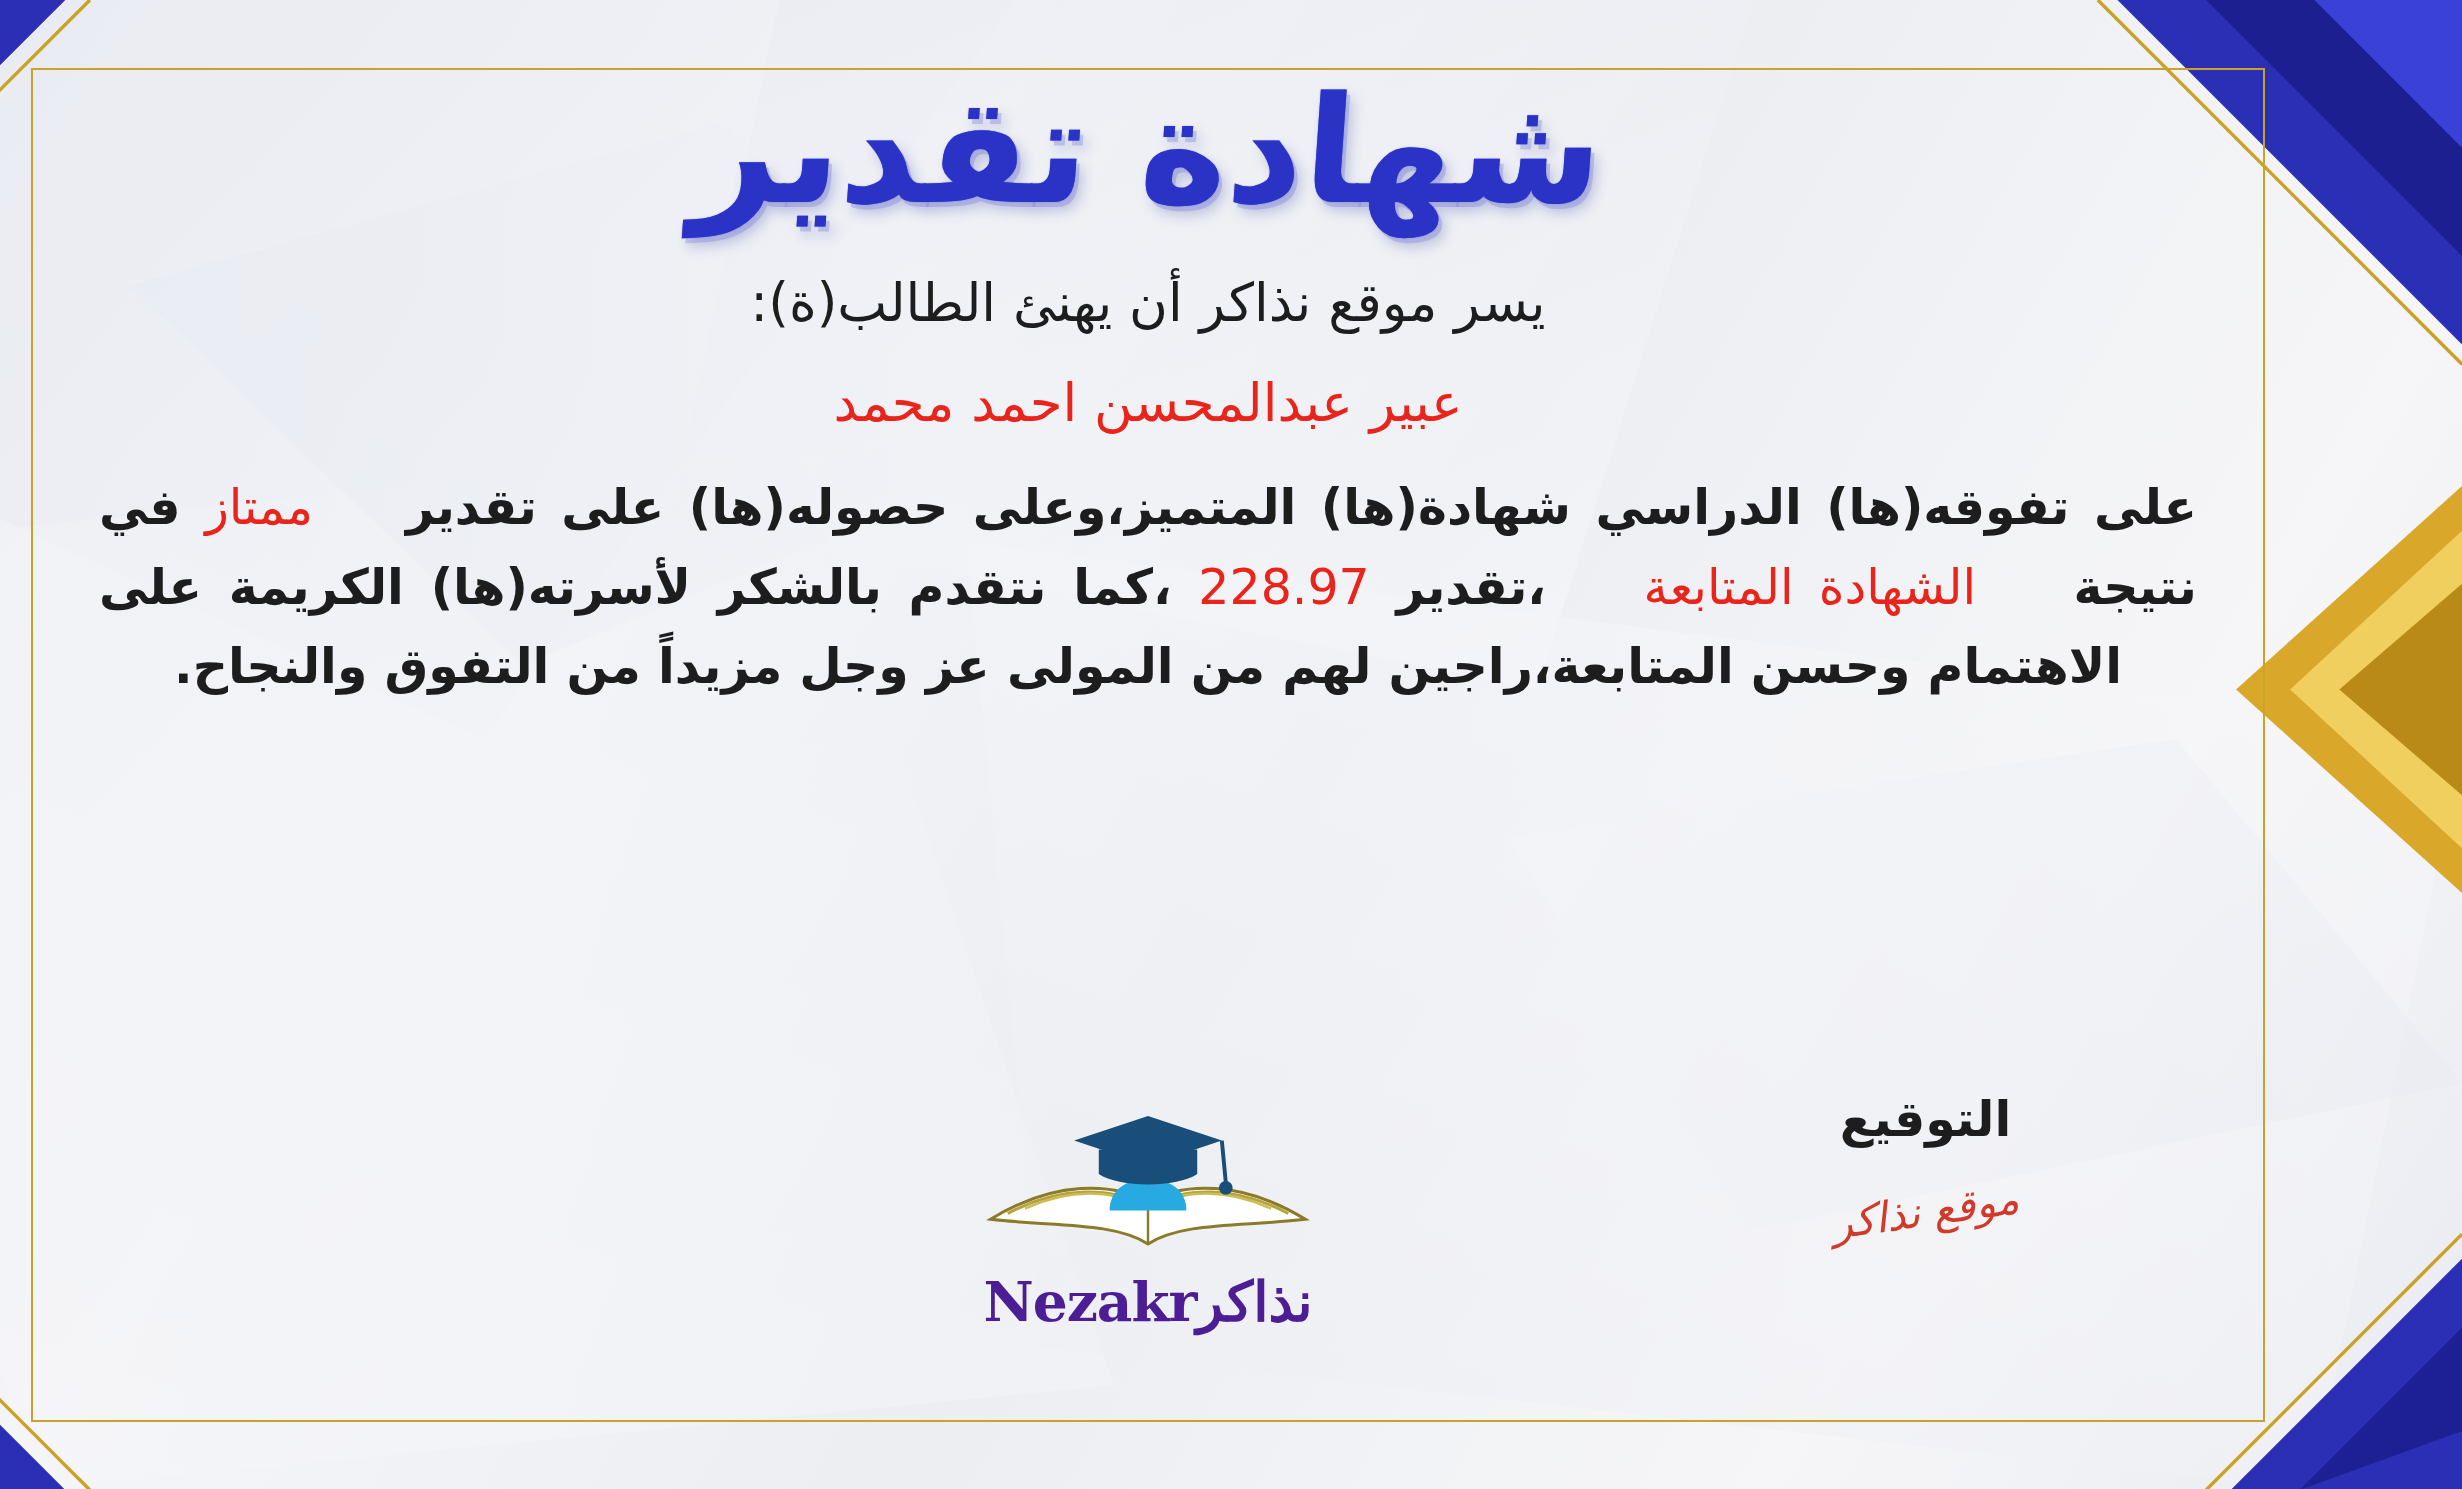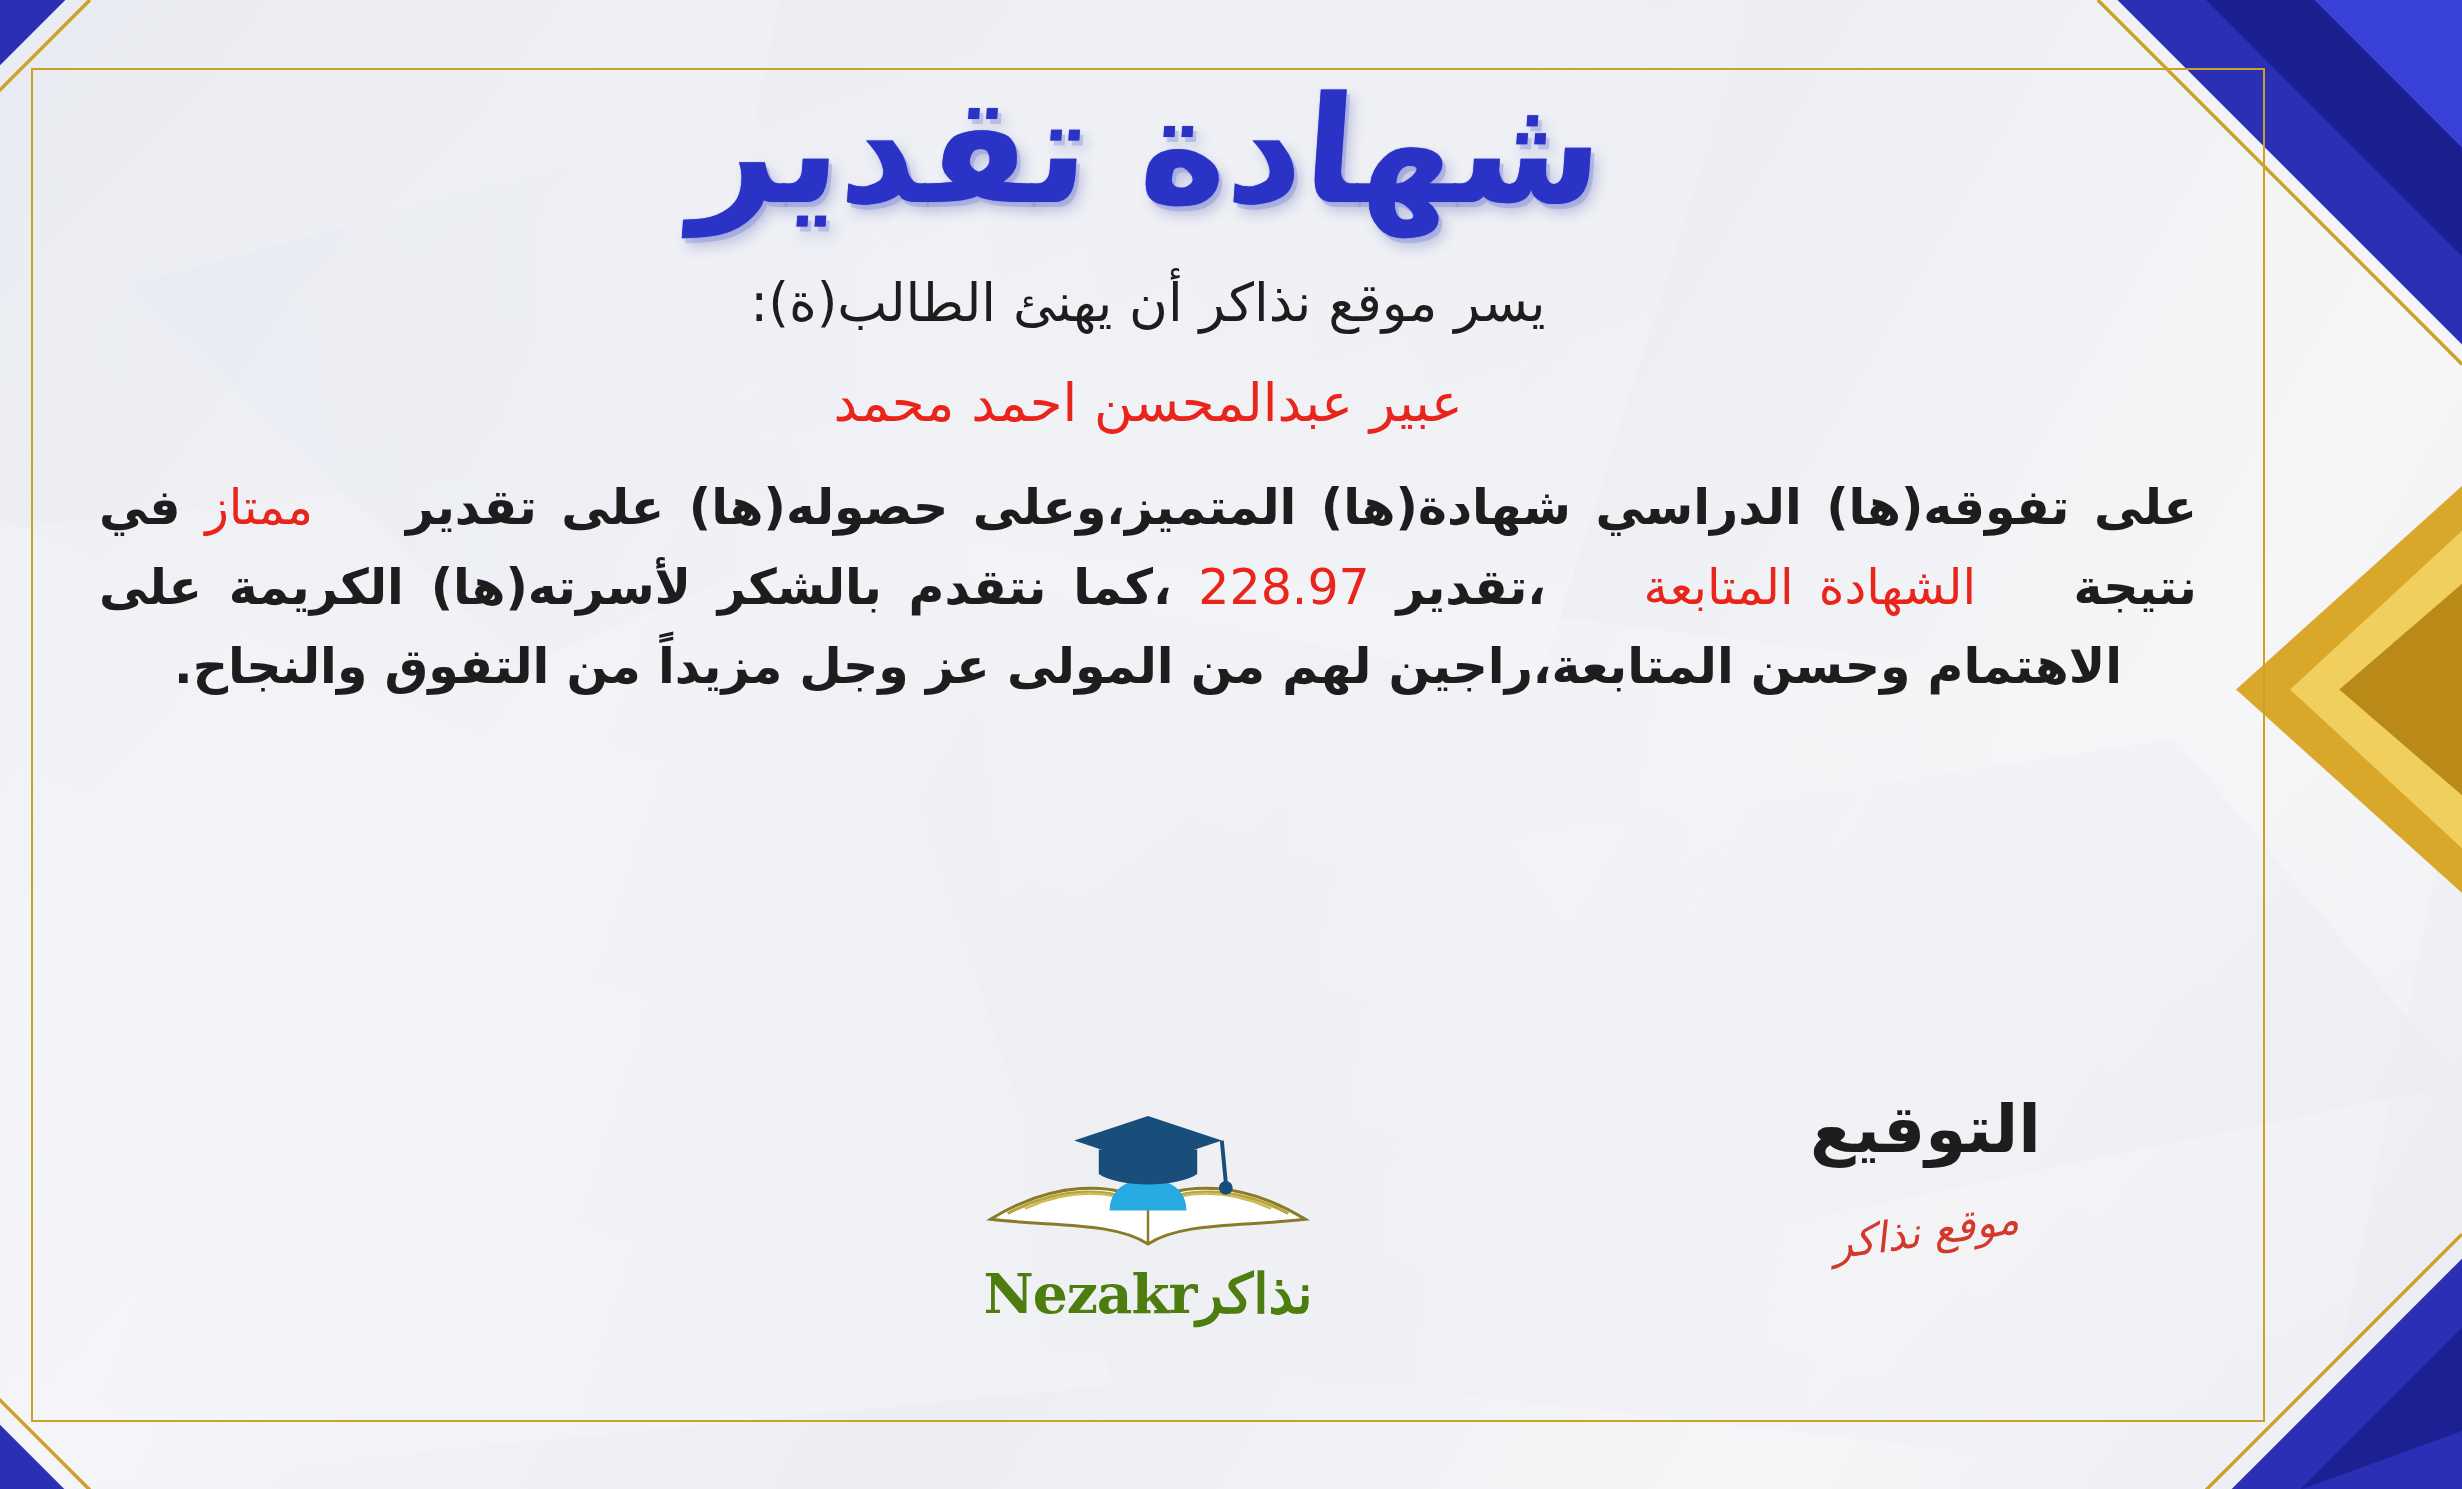--- a/index.html
+++ b/index.html
@@ -175,21 +175,21 @@
   }
 
   .signature-area {
     position: absolute;
     right: 315px;
     top: 0;
     width: 443px;
     text-align: center;
   }
   .signature-label {
-    font-size: 66px;
+    font-size: 49px;
     color: #1d1d1d;
     font-weight: 600;
   }
   .signature-script {
     margin-top: 39px;
     font-size: 42px;
     color: #d13a2a;
     font-family: "DejaVu Serif", "Liberation Serif", serif;
     font-style: italic;
     transform: rotate(-8deg);
@@ -200,24 +200,24 @@
     position: absolute;
     left: 50%;
     transform: translateX(-50%);
     top: 4.9px;
     width: 443px;
     text-align: center;
   }
   .logo-mark { width: 443px; height: 163px; }
   .logo-mark svg { display:block; width:100%; height:100%; }
   .logo-text {
-    margin-top: 2px;
+    margin-top: 10px;
     font-size: 55px;
     font-weight: 800;
-    color: #4d7c0f;
+    color: #4c1d95;
     letter-spacing: -1px;
     font-family: "DejaVu Serif", "Liberation Serif", serif;
   }
 </style>
 </head>
 <body>
 
 <div class="certificate">
 
   <div class="bg-base"></div>

